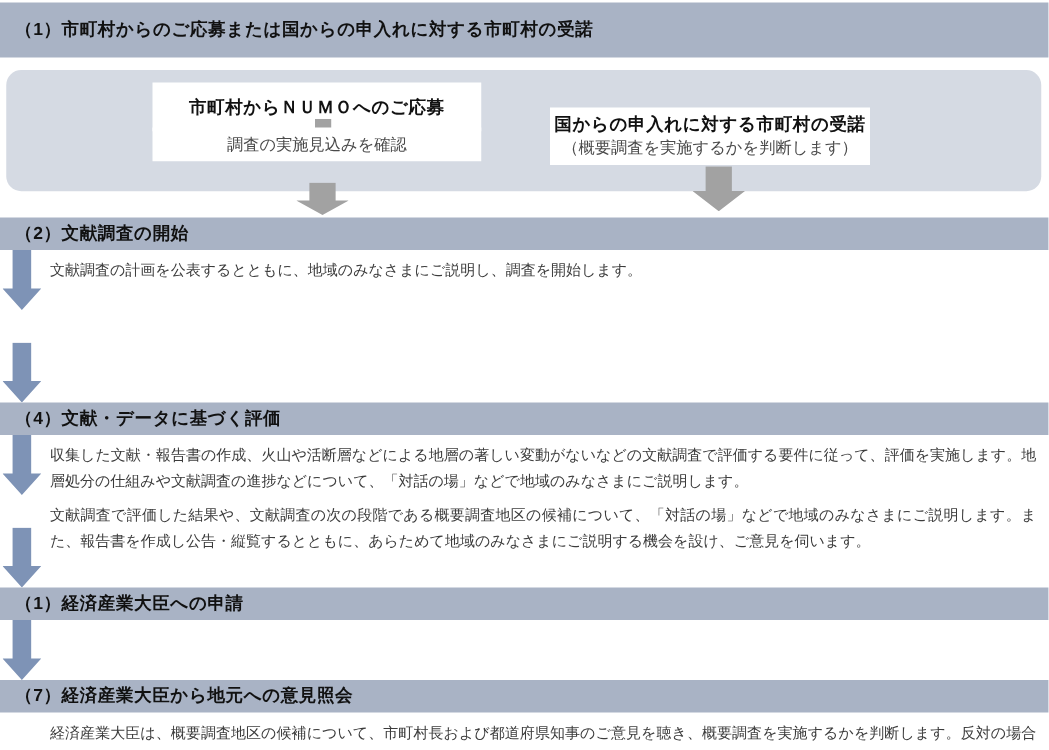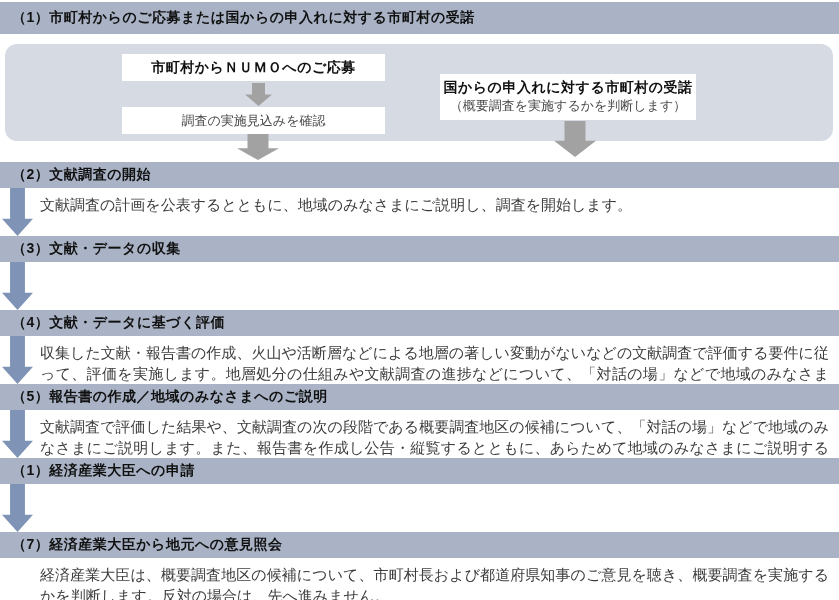--- a/index.html
+++ b/index.html
@@ -17,21 +17,21 @@
     background: var(--header-bar, #a9b3c5);
     display: flex;
     align-items: center;
     padding-left: 12px;
     font-size: 14px;
     font-weight: 700;
     color: var(--heading-text, #111);
     letter-spacing: 0.5px;
     white-space: nowrap;
   }
-  .top-bar { height: 32px; margin-top: 2px; }
+  .top-bar { height: 44px; margin-top: 2px; }
   .panel-wrap {
     position: relative;
     margin: 10px 6px 0 5px;
     height: 97px;
   }
   .panel {
     position: absolute;
     left: 0; top: 0;
     width: 100%; height: 97px;
     background: var(--panel, #d5dae3);
@@ -41,43 +41,43 @@
     position: absolute;
     background: #ffffff;
     display: flex;
     flex-direction: column;
     align-items: center;
     justify-content: center;
     text-align: center;
   }
   .wbox .btxt { font-size: 14px; font-weight: 700; color: #111; letter-spacing: 0.5px; white-space: nowrap; }
   .wbox .ntxt { font-size: 13px; font-weight: 400; color: #4a4a4a; white-space: nowrap; }
-  #box-apply   { left: 117px; top: 10px; width: 263px; height: 27px; }
-  #box-confirm { left: 117px; top: 63px; width: 263px; height: 27px; }
+  #box-apply   { left: 117px; top: 10px; width: 263px; height: 39px; }
+  #box-confirm { left: 117px; top: 46px; width: 263px; height: 27px; }
   #box-accept  { left: 435px; top: 30px; width: 256px; height: 46px; }
   .arrow { position: absolute; }
   .arrow.gray { background: var(--flow-arrow-gray, #a2a2a2); }
   .arrow.blue { background: var(--flow-arrow-blue, #7e93b6); }
   .arrow.small {
     width: 27px; height: 23px;
     clip-path: polygon(26% 0, 74% 0, 74% 50%, 100% 50%, 50% 100%, 0 50%, 26% 50%);
   }
   .arrow.big {
     width: 42px; height: 30px;
     clip-path: polygon(25% 0, 75% 0, 75% 55%, 100% 55%, 50% 100%, 0 55%, 25% 55%);
   }
   #arrow-apply     { left: 240px; top: 39px; }
   #arrow-left-big  { left: 232px; top: 90px; width: 42px; height: 26px; }
   #arrow-right-big { left: 549px; top: 77px; width: 42px; height: 36px; }
   .sections { margin-top: 21px; }
   .section { position: relative; height: 74px; }
   .section:last-child { height: 76px; }
   .sec-body {
     padding: 6px 10px 0 40px;
-    font-size: 15px;
+    font-size: 12px;
     line-height: 21px;
     color: var(--body-text, #3c3c3c);
     text-align: justify;
   }
   .connector {
     position: absolute;
     left: 2px; top: 26px;
     width: 31px; height: 48px;
     clip-path: polygon(26% 0, 74% 0, 74% 64%, 100% 64%, 50% 100%, 0 64%, 26% 64%);
     z-index: 2;
@@ -119,38 +119,32 @@
 
     <div class="section">
       <div class="bar">
         <span>（2）文献調査の開始</span>
       </div>
       <div class="sec-body">文献調査の計画を公表するとともに、地域のみなさまにご説明し、調査を開始します。</div>
       <div class="connector arrow blue"></div>
     </div>
 
     <div class="section">
-      <div class="bar">
-        <span>（3）文献・データの収集</span>
-      </div>
       <div class="connector arrow blue"></div>
     </div>
 
     <div class="section">
       <div class="bar">
         <span>（4）文献・データに基づく評価</span>
       </div>
       <div class="sec-body">収集した文献・報告書の作成、火山や活断層などによる地層の著しい変動がないなどの文献調査で評価する要件に従って、評価を実施します。地層処分の仕組みや文献調査の進捗などについて、「対話の場」などで地域のみなさまにご説明します。</div>
       <div class="connector arrow blue"></div>
     </div>
 
     <div class="section">
-      <div class="bar">
-        <span>（5）報告書の作成／地域のみなさまへのご説明</span>
-      </div>
       <div class="sec-body">文献調査で評価した結果や、文献調査の次の段階である概要調査地区の候補について、「対話の場」などで地域のみなさまにご説明します。また、報告書を作成し公告・縦覧するとともに、あらためて地域のみなさまにご説明する機会を設け、ご意見を伺います。</div>
       <div class="connector arrow blue"></div>
     </div>
 
     <div class="section">
       <div class="bar">
         <span>（1）経済産業大臣への申請</span>
       </div>
       <div class="connector arrow blue"></div>
     </div>

